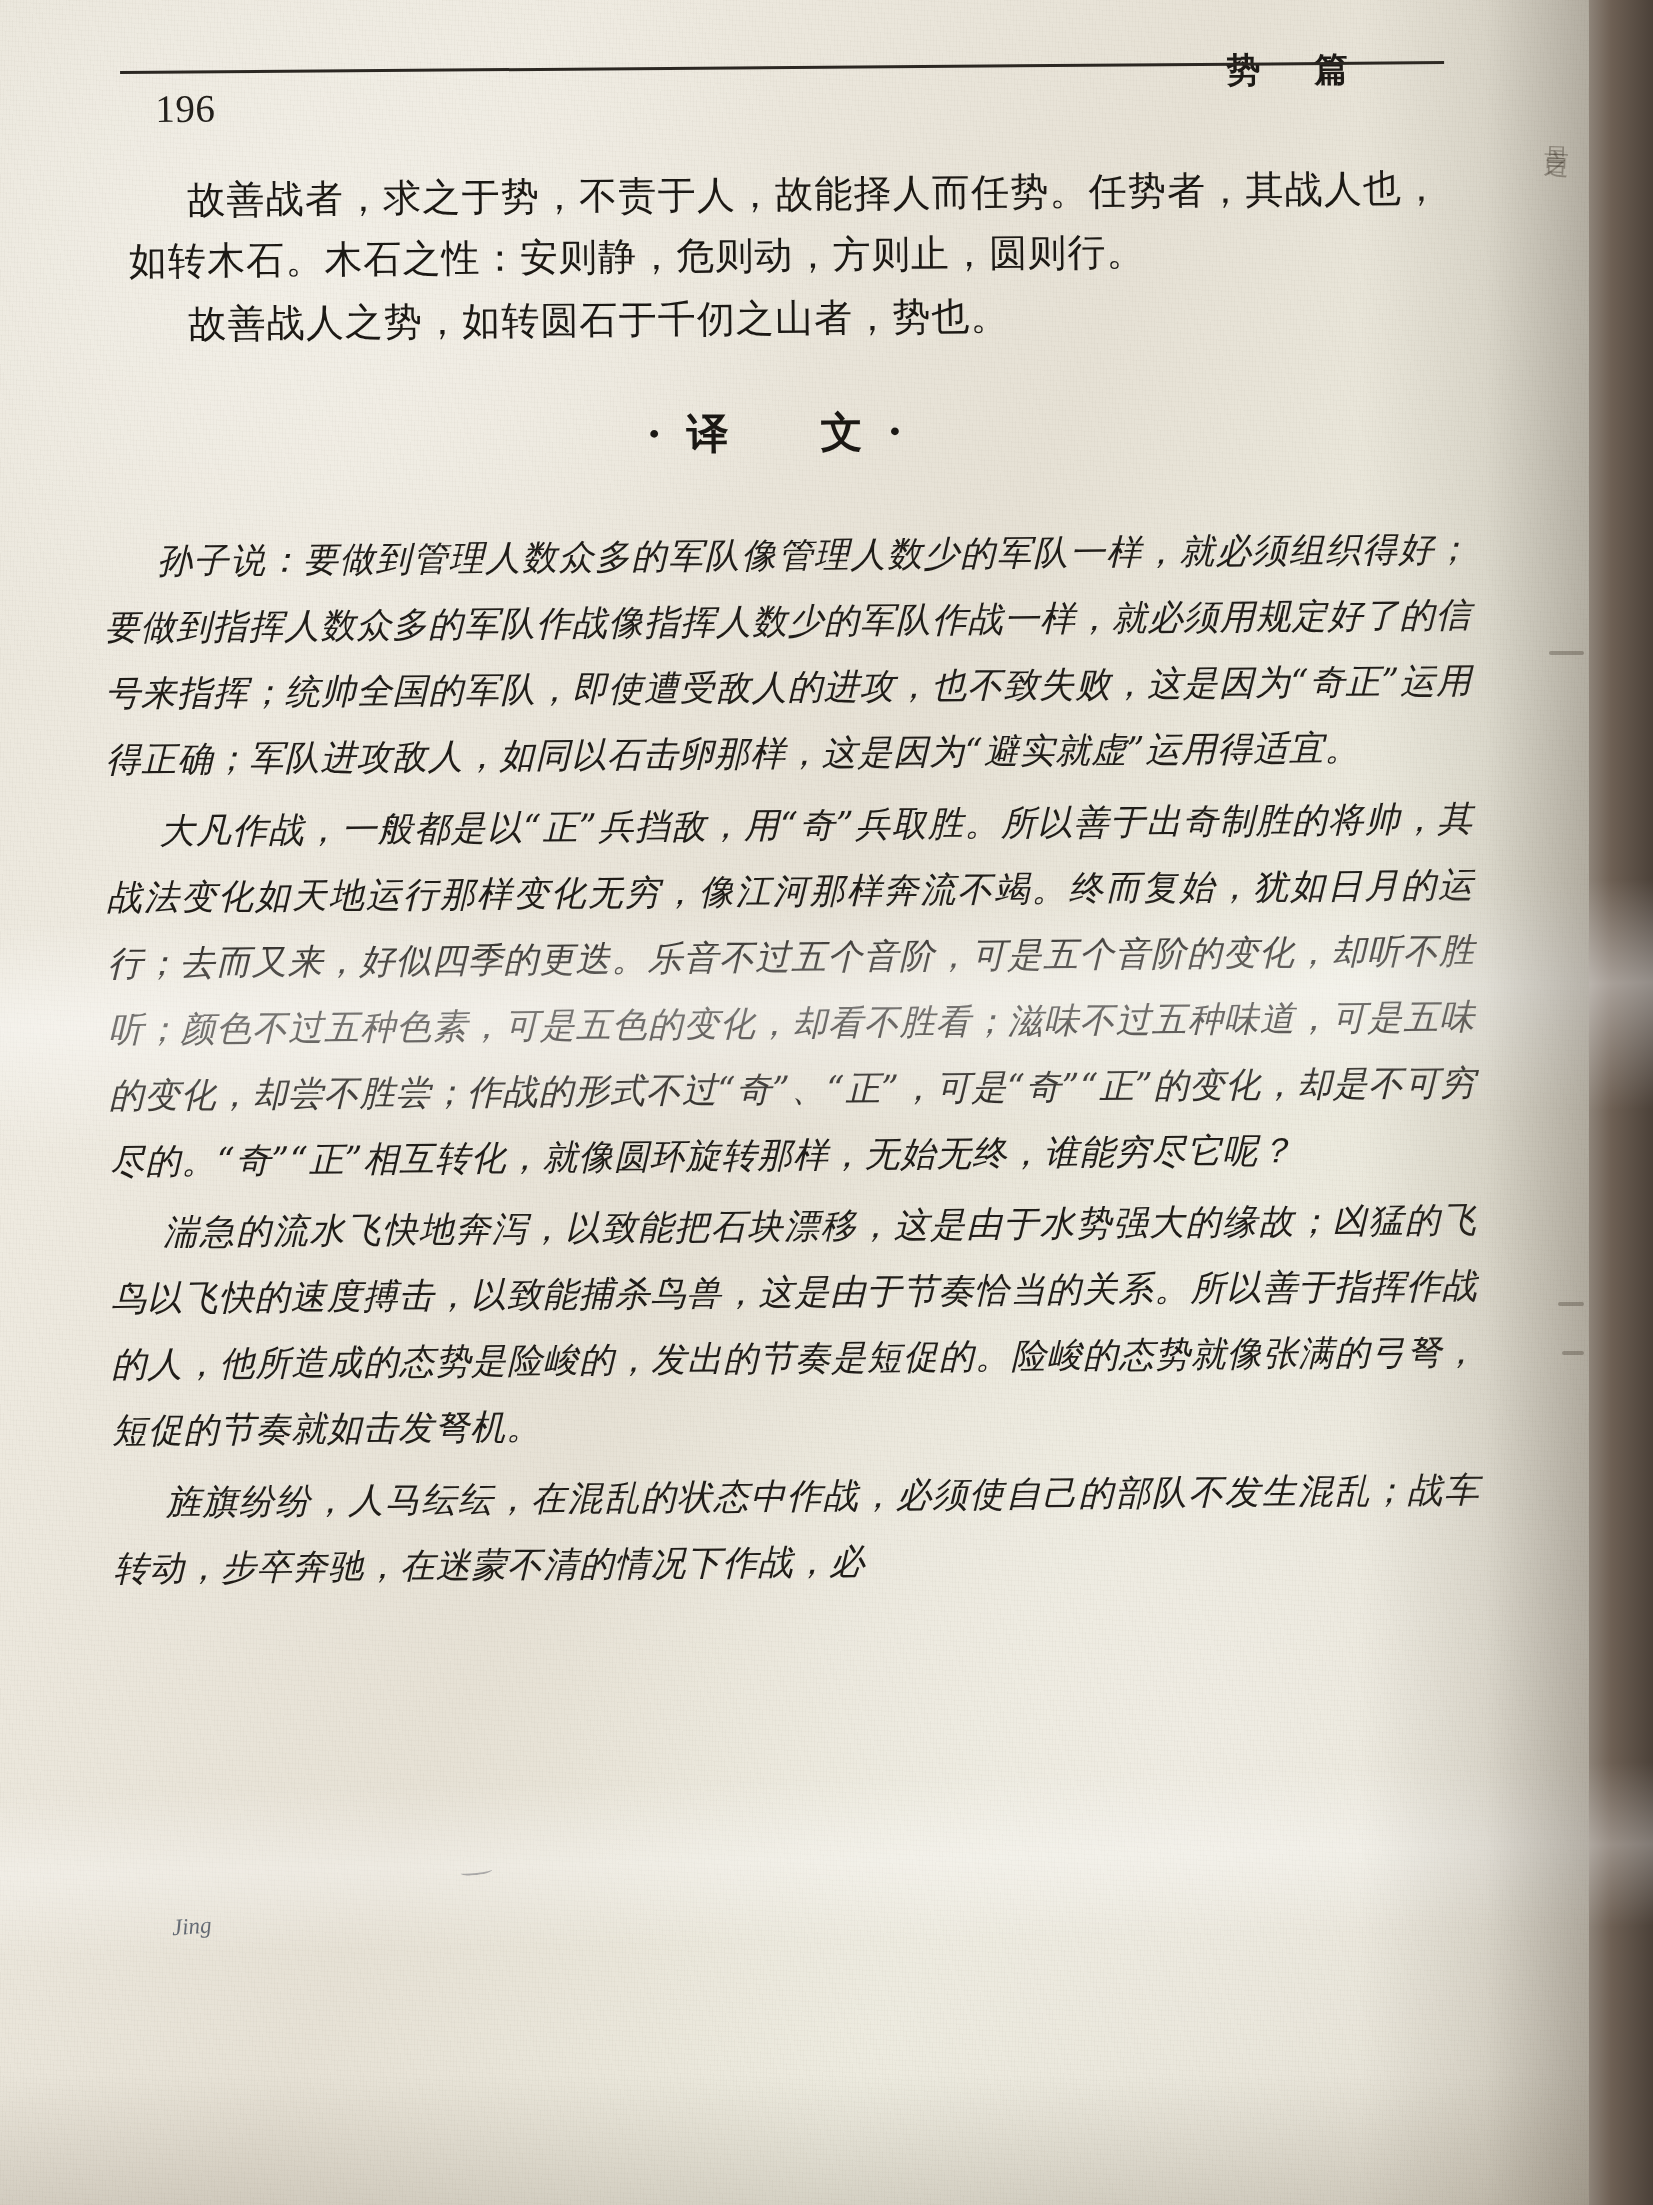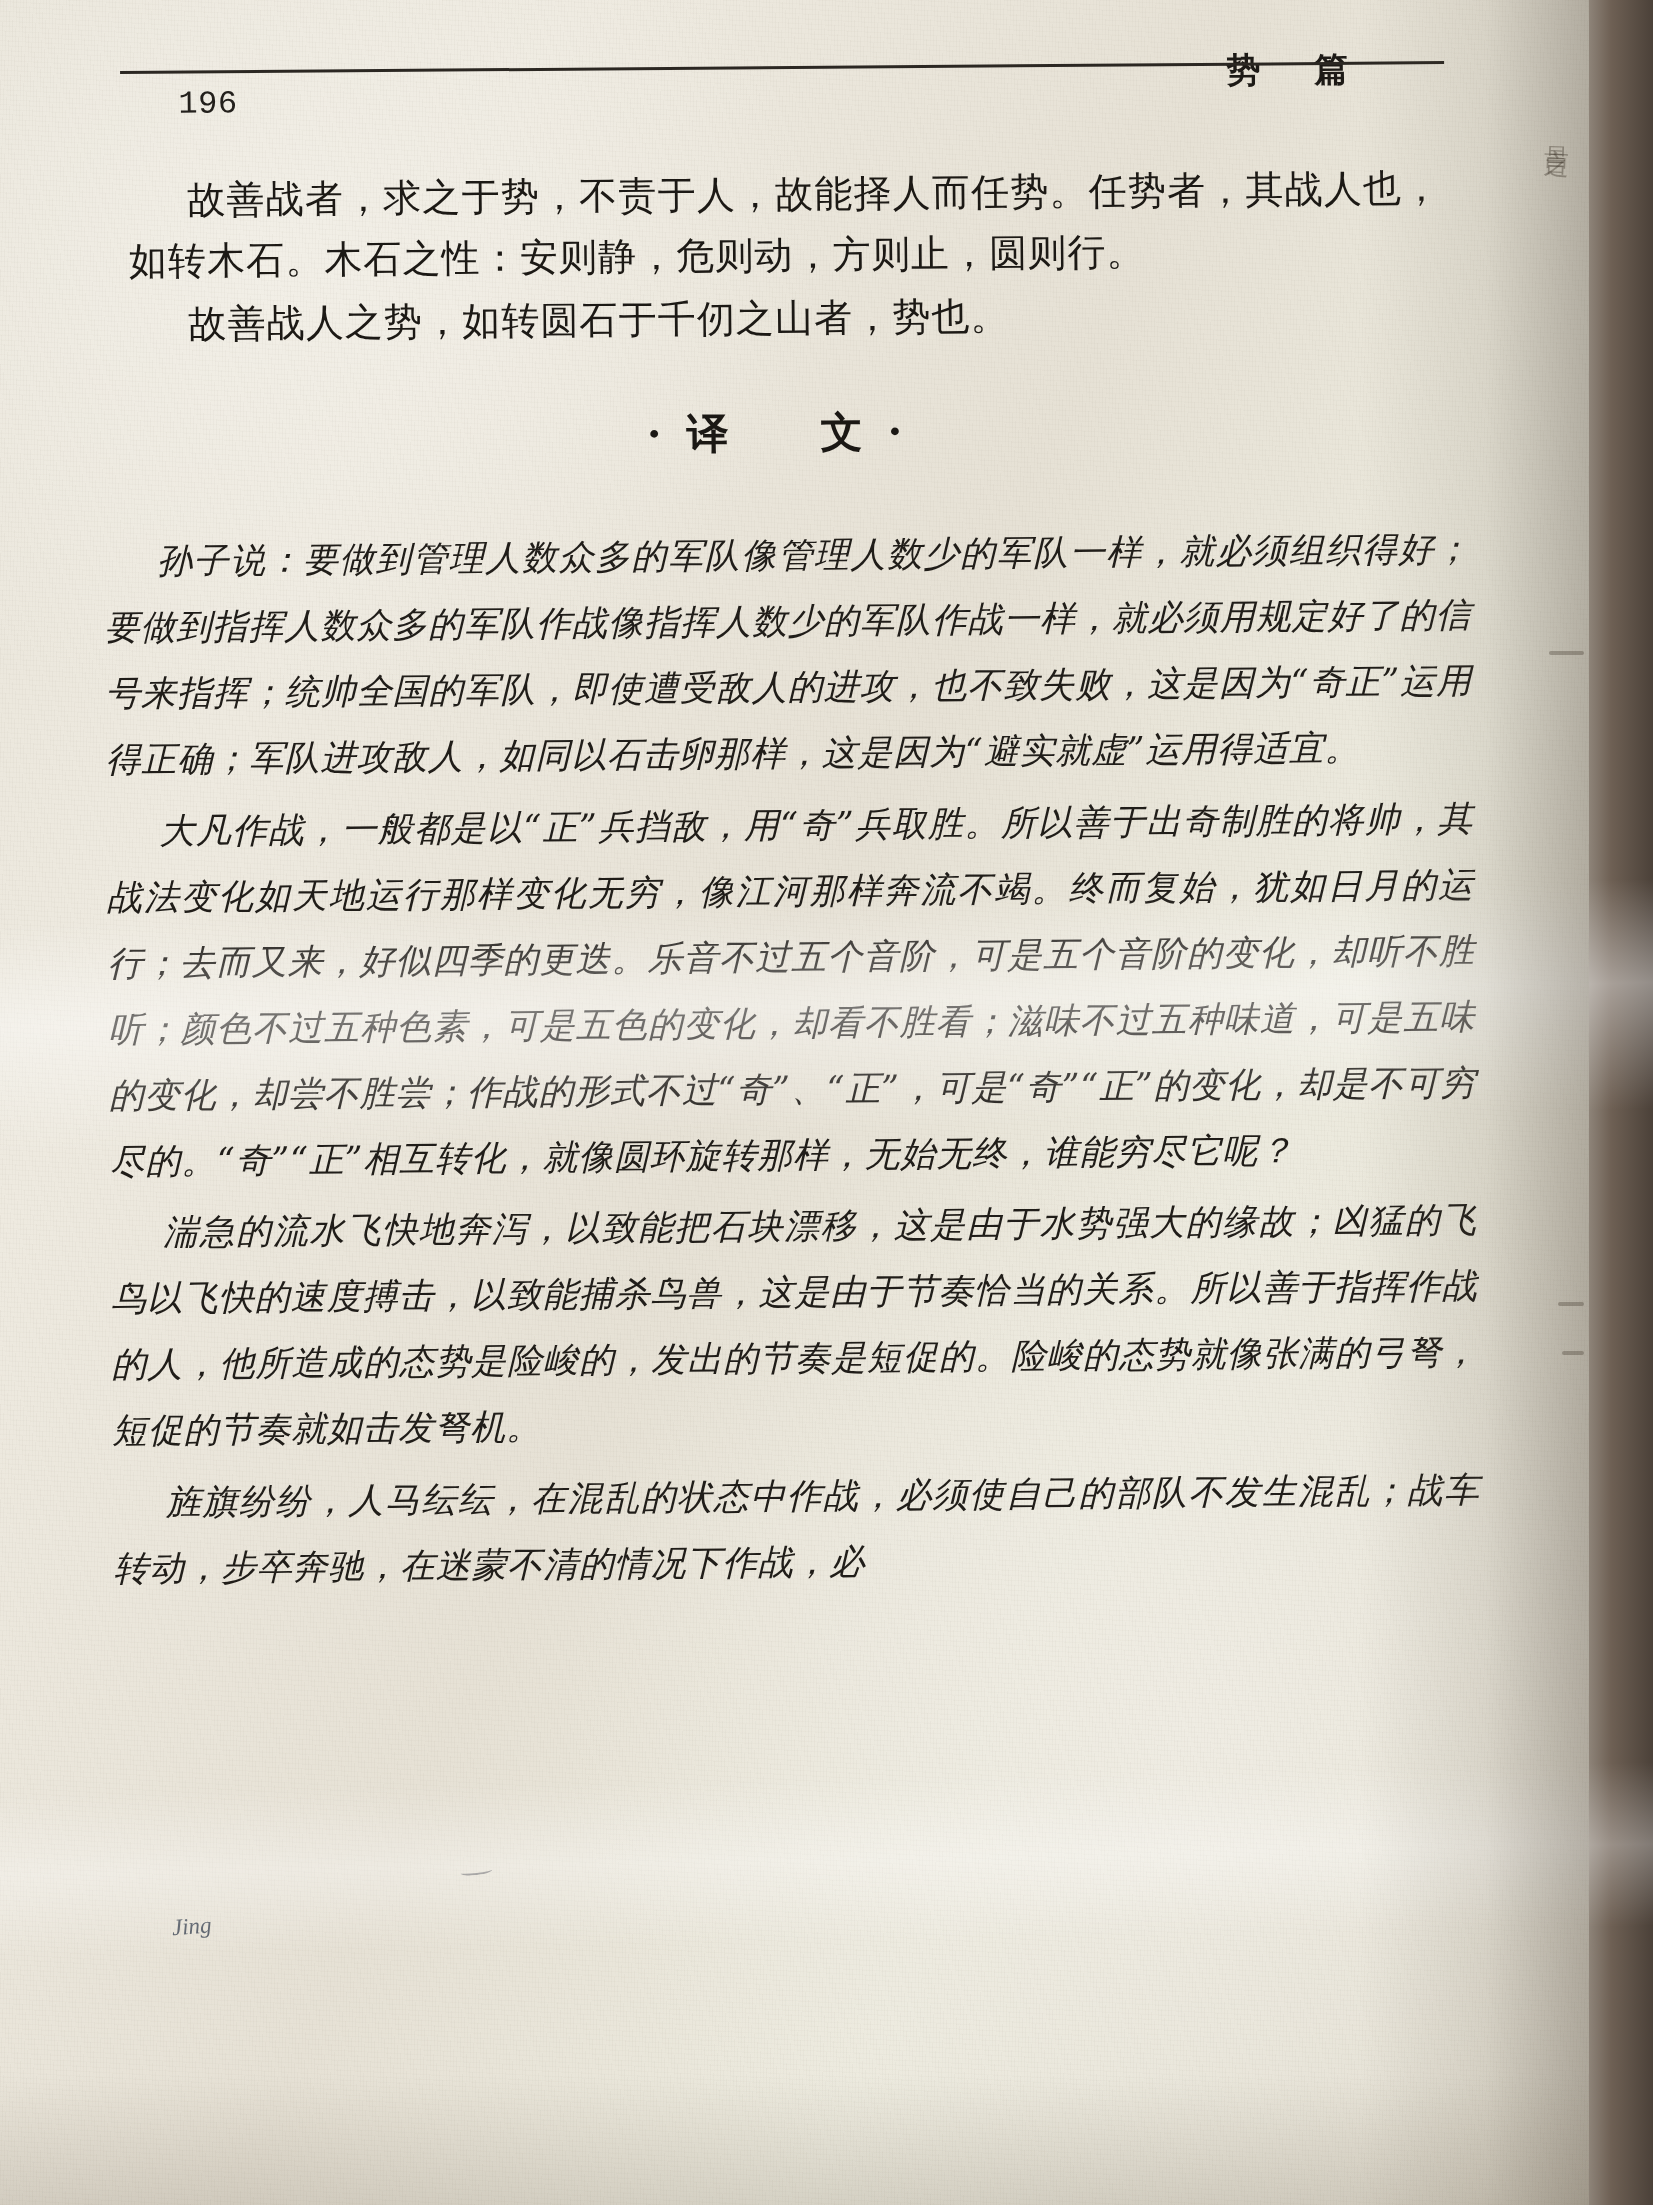--- a/index.html
+++ b/index.html
@@ -109,24 +109,24 @@
   
   .header-row {
     position: absolute;
     top: 52px;
     left: 137px;
     width: 1313px;
     height: 60px;
   }
   .folio {
     position: absolute;
-    left: 51px;
+    left: 28px;
     top: 28.4px;
-    font-family: Liberation Mono, monospace;
-    font-size: 32px;
+    font-family: Liberation Serif, serif;
+    font-size: 39px;
     color: #23201c;
     letter-spacing: 0.5px;
   }
   .chapter-title {
     position: absolute;
     right: 71px;
     top: 0px;
     font-family: "DejaVu Serif", serif;
     font-size: 34px;
     font-weight: 700;

